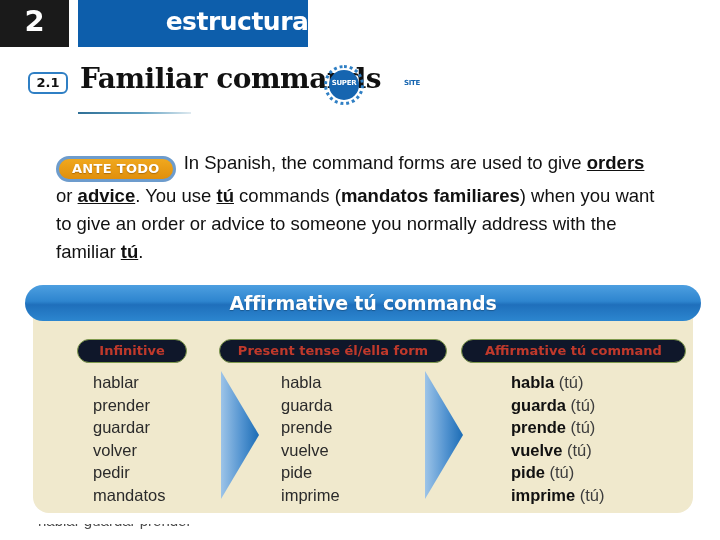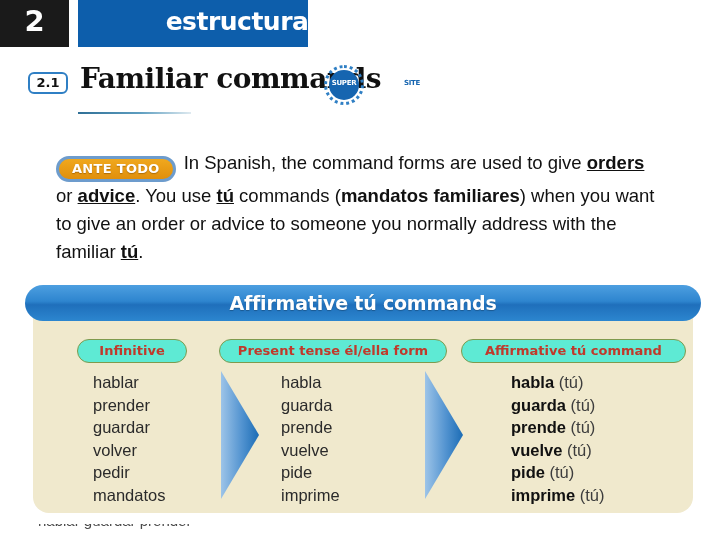--- a/index.html
+++ b/index.html
@@ -214,21 +214,21 @@
   }
   #table-content {
     position: absolute;
     left: 8px; top: 24px;
     width: 660px; height: 204px;
   }
   .col-header-pill {
     position: absolute;
     top: 30px;
     height: 24px;
-    background: #5eead4;
+    background: #0f172a;
     border: 1.5px solid #7f9a4d;
     border-radius: 12px;
     box-sizing: border-box;
     color: #c0392b;
     font-family: "DejaVu Sans", sans-serif;
     font-size: 13px;
     font-weight: bold;
     line-height: 21px;
     text-align: center;
     white-space: nowrap;

